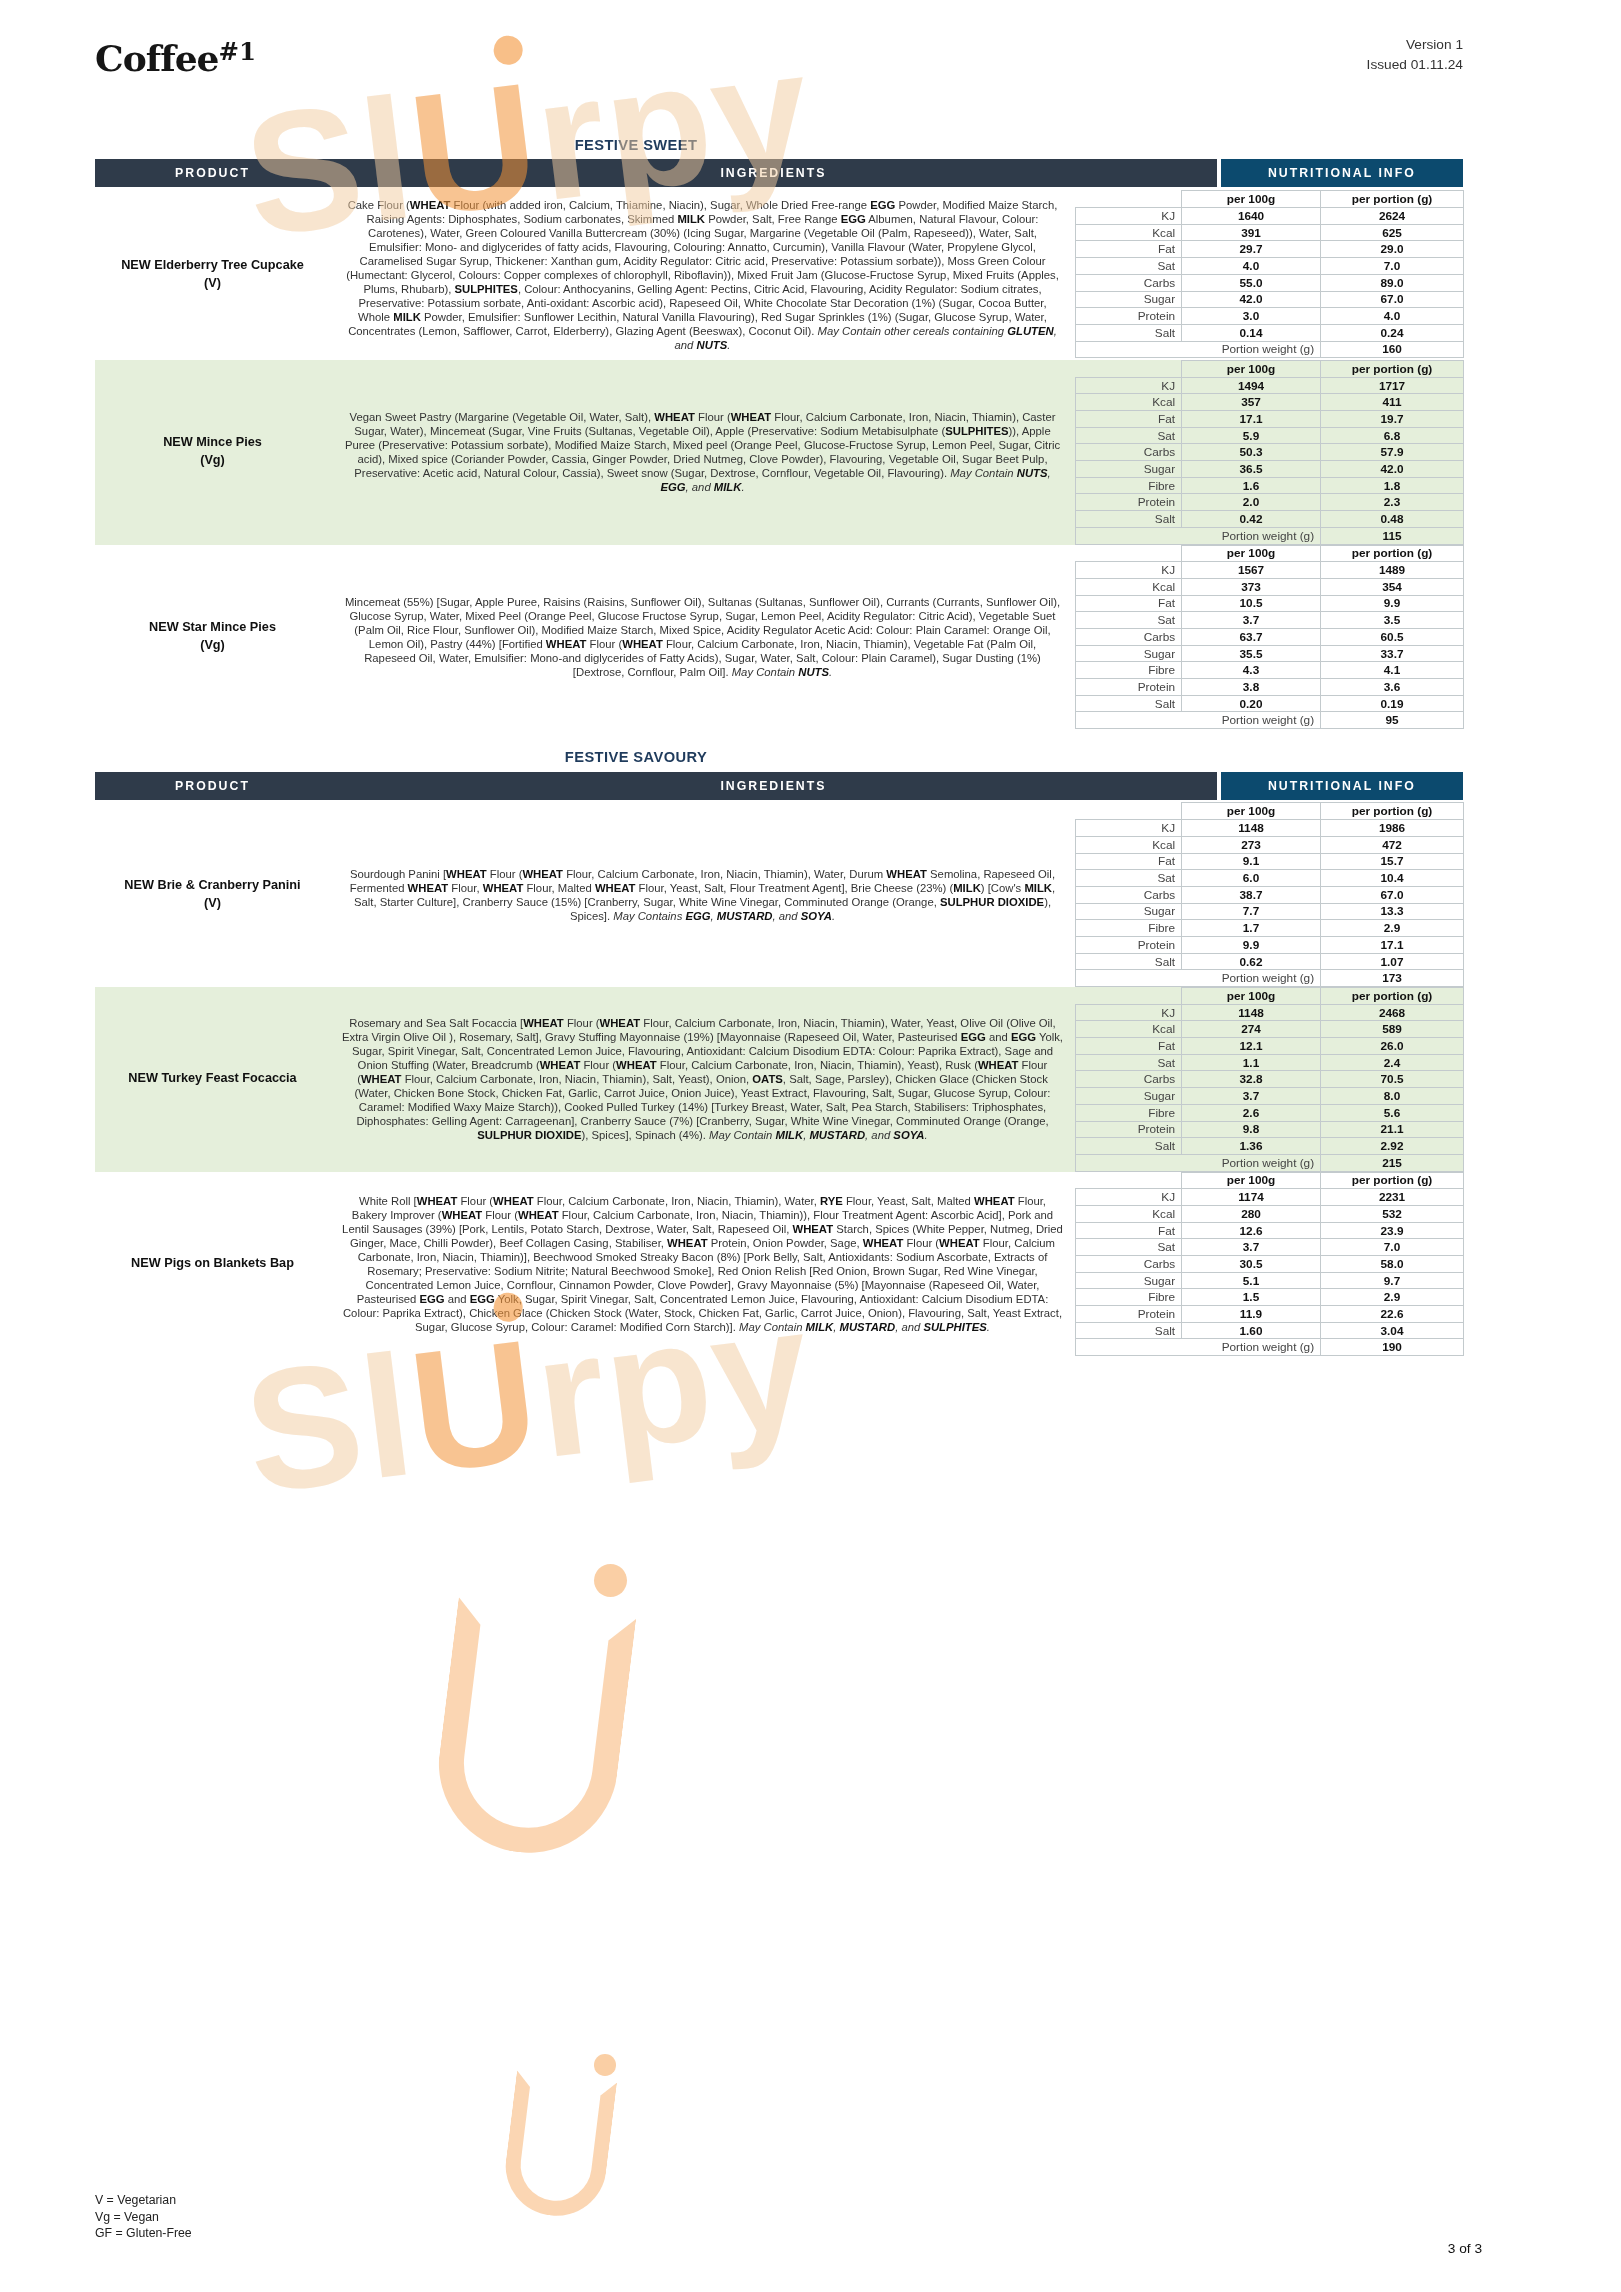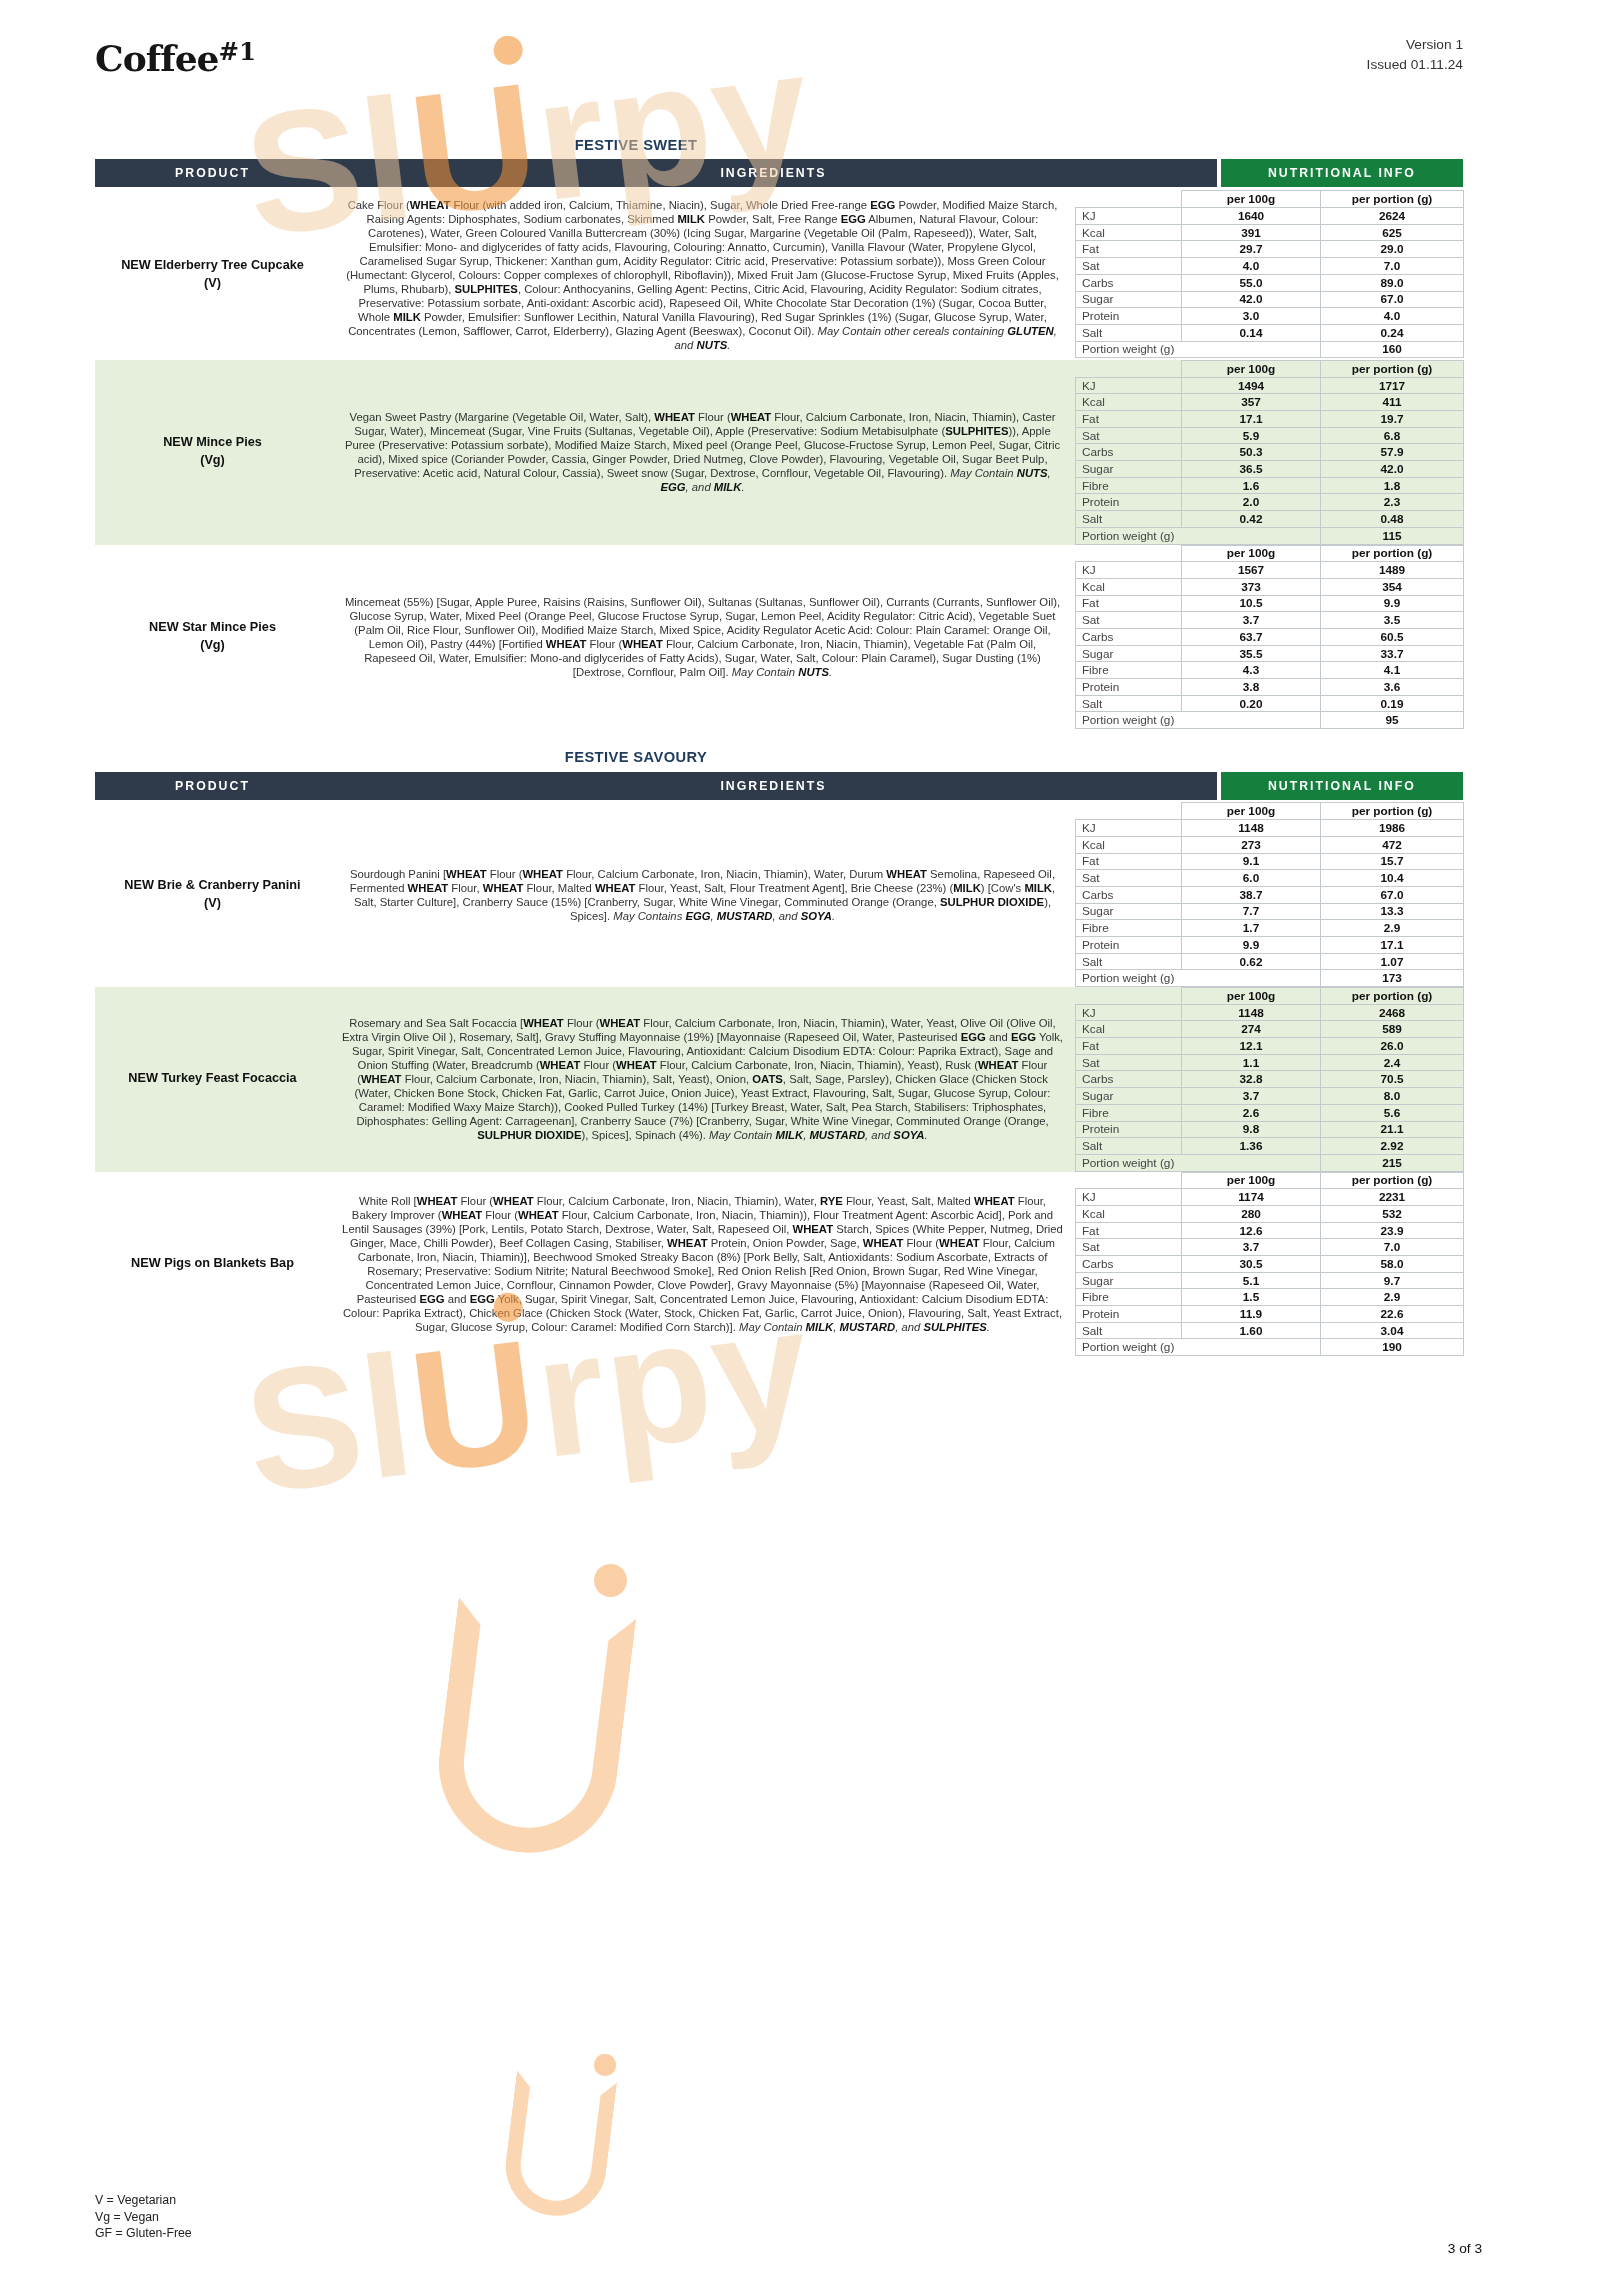--- a/index.html
+++ b/index.html
@@ -23,42 +23,42 @@
   .version-block { position:absolute; right:0; top:2px; text-align:right; font-size:13.7px; color:#333; line-height:19.6px; }
 
   
   .section { margin-top:19.6px; }
   .section-title {
     width:1082px; text-align:center; font-size:14.7px; font-weight:bold;
     color:#1f3b5c; letter-spacing:0.4px; margin-bottom:6.9px;
   }
   .thead { display:flex; height:28px; margin-bottom:2.9px; }
   .thbar-left { display:flex; width:1306px; background:#2f3b4a; }
-  .thbar-right { width:282px; margin-left:3.9px; background:#15803d; display:flex; }
+  .thbar-right { width:282px; margin-left:3.9px; background:#0c4a6e; display:flex; }
   .thbar-right .th { flex:1; }
   .th { color:#ffffff; font-size:12.3px; font-weight:bold; letter-spacing:2px;
         display:flex; align-items:center; justify-content:center; }
   .thp { width:235px; }
   .thi { flex:1; }
 
   .prow { display:flex; background:#ffffff; }
   .prow.green { background:#e5efdb; }
   .pcell { width:235px; box-sizing:border-box; display:flex; flex-direction:column;
            align-items:center; justify-content:center; padding:5.9px 9.8px; }
   .pname { font-size:12.7px; font-weight:bold; text-align:center; color:#101010; line-height:1.4; }
   .icell { width:745px; box-sizing:border-box; display:flex; align-items:center; padding:7.8px 11.8px; }
   .itext { font-size:11.3px; line-height:1.24; color:#333333; text-align:center; width:100%; }
   .itext b { color:#101010; }
   .ncell { width:388px; box-sizing:border-box; }
 
   table.ngrid { border-collapse:collapse; width:388px; table-layout:fixed;padding-left:40px; }
   .ngrid td { height:16.7px; padding:0 5.9px; font-size:11.8px; border:1px solid #c3cacd; box-sizing:border-box; }
   .ngrid td.blank { border:none; }
   .ngrid td.nh { font-weight:bold; text-align:center; color:#111; padding:0 2px; }
-  .ngrid td.nl { color:#444444; }
+  .ngrid td.nl { text-align:right; color:#444444; }
   .ngrid td.nv { text-align:center; font-weight:bold; color:#111111; }
 
   
   .legend { position:absolute; left:95px; top:2192px; font-size:12.3px; color:#222; line-height:16.7px; }
   .pagenum { position:absolute; right:139px; top:2241px; font-size:13.7px; color:#111; }
 
   
   .watermark {
     position:absolute; z-index:10; pointer-events:none;
     font-weight:bold; font-size:172px; letter-spacing:2px;

